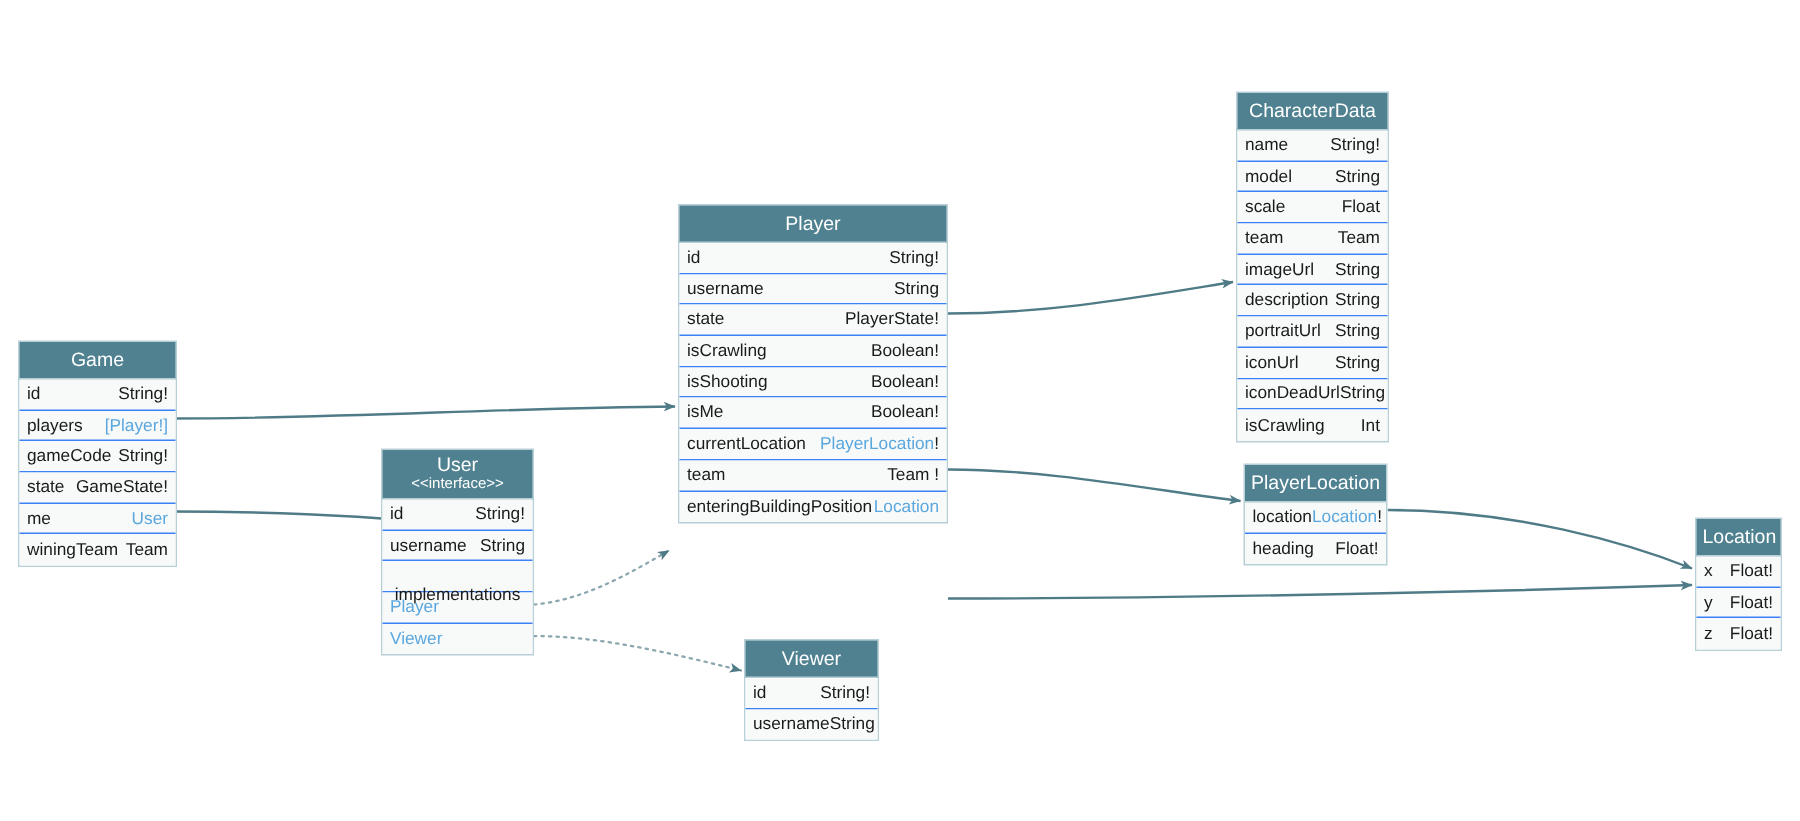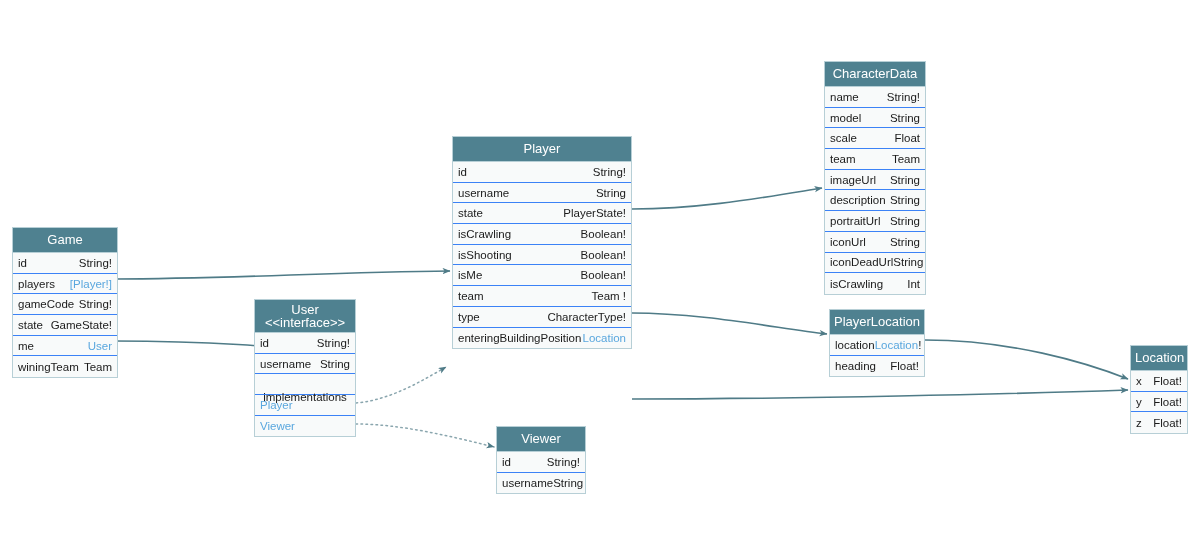--- a/index.html
+++ b/index.html
@@ -22,21 +22,21 @@
     background:#4f8190;
     color:#ffffff;
     text-align:center;
     font-size:13px;
     line-height:15px;
     padding:4px 4px 5px 4px;
     box-sizing:border-box;
     border-bottom:1px solid #b7cfd6;
   }
   .ent-header.iface{padding:2px 4px 3px 4px;}
-  .ent-header .iface-sub{display:block;font-size:13px;line-height:12px;}
+  .ent-header .iface-sub{display:block;font-size:10px;line-height:12px;}
   .row{
     display:flex;
     justify-content:space-between;
     align-items:center;
     background:#f8fafa;
     border-bottom:1px solid #3b82f6;
     box-sizing:border-box;
     height:20.7px;
     padding:0 5px;
     font-size:11.5px;
@@ -157,28 +157,28 @@
       </div>
     <div class="row">
         <span class="fname">isShooting</span>
         <span class="ftype">Boolean!</span>
       </div>
     <div class="row">
         <span class="fname">isMe</span>
         <span class="ftype">Boolean!</span>
       </div>
     <div class="row">
+        <span class="fname">currentLocation</span>
+        <span class="ftype link">PlayerLocation<span class="bang">!</span></span>
+      </div>
+    <div class="row">
         <span class="fname">team</span>
         <span class="ftype">Team !</span>
       </div>
     <div class="row">
-        <span class="fname">type</span>
-        <span class="ftype">CharacterType!</span>
-      </div>
-    <div class="row">
         <span class="fname">enteringBuildingPosition</span>
         <span class="ftype link">Location</span>
       </div>
   </div>
 
   <div class="entity" style="left:496px;top:426px;width:90px;">
     <div class="ent-header">Viewer</div>
     <div class="row">
         <span class="fname">id</span>
         <span class="ftype">String!</span>

